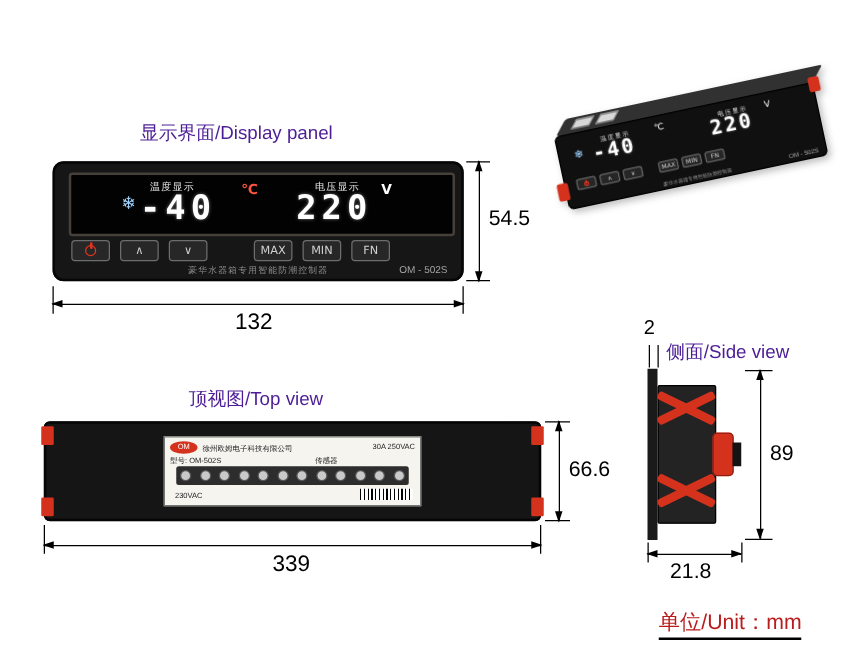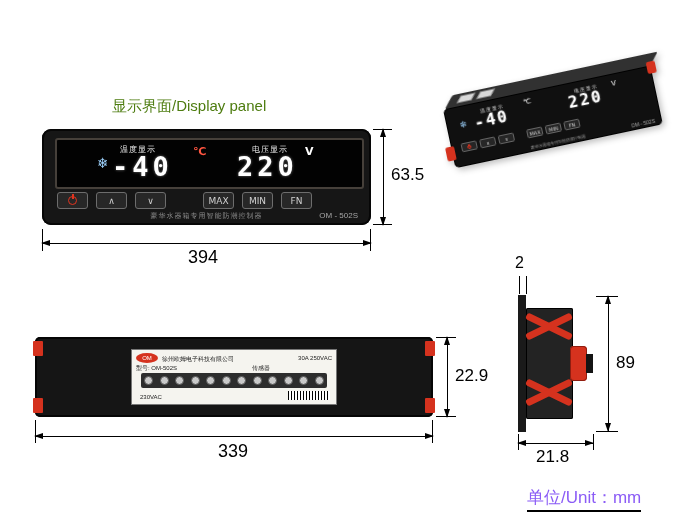--- a/index.html
+++ b/index.html
@@ -1,19 +1,19 @@
 <!DOCTYPE html>
 <html><head>
 <meta charset="utf-8">
 <style>
   html,body{margin:0;padding:0;background:#fff;}
   .canvas{position:relative;width:691px;height:526px;background:#ffffff;overflow:hidden;
           font-family:"Liberation Sans",sans-serif;color:#111;}
 
-  .sec-title{position:absolute;font-size:15px;color:#4d7c0f;white-space:nowrap;}
+  .sec-title{position:absolute;font-size:15px;color:#4c1d95;white-space:nowrap;}
 
   
   .dline{position:absolute;background:#000;}
   .dline.h{height:1px;}
   .dline.v{width:1px;}
   .arr{position:absolute;width:0;height:0;}
   .arr.l{left:-1px;top:-3px;border-top:3px solid transparent;border-bottom:3px solid transparent;border-right:9px solid #000;}
   .arr.r{right:-1px;top:-3px;border-top:3px solid transparent;border-bottom:3px solid transparent;border-left:9px solid #000;}
   .arr.u{top:-1px;left:-3px;border-left:3px solid transparent;border-right:3px solid transparent;border-bottom:9px solid #000;}
   .arr.d{bottom:-1px;left:-3px;border-left:3px solid transparent;border-right:3px solid transparent;border-top:9px solid #000;}
@@ -80,21 +80,21 @@
            background:repeating-linear-gradient(90deg,#000 0 1px,#fff 1px 3px);}
 
   
   .device-side{position:absolute;}
   .s-flange{position:absolute;left:0;top:0;width:8px;height:137px;background:#1a1a1a;}
   .s-body{position:absolute;left:8px;top:13px;width:47px;height:111px;background:#232323;border-radius:2px;box-shadow:inset 0 0 0 1px #000;}
   .xbar{position:absolute;width:50px;height:7px;background:#d5321e;border-radius:3px;left:6px;}
   .knob{position:absolute;left:52px;top:51px;width:17px;height:35px;background:#d5321e;border-radius:4px;box-shadow:inset 0 0 0 1px #8f1d10;}
   .s-tab{position:absolute;left:68px;top:59px;width:7px;height:19px;background:#141414;}
 
-  .unit-label{position:absolute;font-size:17px;color:#8b5cf6;border-bottom:2px solid #000;padding-bottom:1px;white-space:nowrap;}
+  .unit-label{position:absolute;font-size:17px;color:#b91c1c;border-bottom:2px solid #000;padding-bottom:1px;white-space:nowrap;}
 </style>
 </head>
 <body>
 
 <div class="canvas">
 
   <div class="sec-title" style="left:112px;top:97px">显示界面/Display panel</div>
 
   <div class="device-front" style="left:42px;top:129px;width:329px;height:96px">
     <div class="display-window">
@@ -121,29 +121,29 @@
       <span class="model-text">OM - 502S</span>
     </div>
   </div>
 
   <div class="ext" style="left:373px;top:129px;width:19px;height:1px"></div>
   <div class="ext" style="left:373px;top:224px;width:19px;height:1px"></div>
   <div class="dline v" style="left:383px;top:129px;height:96px">
     <span class="arr u"></span>
       <span class="arr d"></span>
   </div>
-  <div class="dim-text" style="left:391px;top:165px">63.5</div>
+  <div class="dim-text" style="left:391px;top:165px">54.5</div>
 
   <div class="ext" style="left:42px;top:229px;width:1px;height:22px"></div>
   <div class="ext" style="left:370px;top:229px;width:1px;height:22px"></div>
   <div class="dline h" style="left:42px;top:243px;width:329px">
     <span class="arr l"></span>
       <span class="arr r"></span>
   </div>
-  <div class="dim-text" style="left:188px;top:247px;font-size:18px">394</div>
+  <div class="dim-text" style="left:188px;top:247px;font-size:18px">132</div>
 
   <div class="persp">
     <div class="persp-wrap">
       <div class="p-top">
         <span class="p-term" style="left:10px"></span>
         <span class="p-term" style="left:30px"></span>
       </div>
       <div class="p-face">
         <span class="p-snow">❄</span>
         <span class="p-label" style="left:36px">温度显示</span>
@@ -163,20 +163,21 @@
             <div class="p-btn">FN</div>
           </div>
         <span class="p-footer-text">豪华水器箱专用智能防潮控制器</span>
         <span class="p-model">OM - 502S</span>
         <span class="p-clip"></span>
         <span class="p-clip2"></span>
       </div>
     </div>
   </div>
 
+  <div class="sec-title" style="left:151px;top:310px">顶视图/Top view</div>
 
   <div class="device-top" style="left:35px;top:337px;width:398px;height:80px">
     <span class="clip" style="left:-2px;top:4px"></span>
     <span class="clip" style="left:-2px;bottom:4px"></span>
     <span class="clip" style="right:-2px;top:4px"></span>
     <span class="clip" style="right:-2px;bottom:4px"></span>
     <div class="top-label">
       <span class="oval">OM</span>
       <span class="t6" style="left:30px;top:5px">徐州欧姆电子科技有限公司</span>
       <span class="t6" style="right:4px;top:5px">30A 250VAC</span>
@@ -200,30 +201,31 @@
       <span class="barcode"></span>
     </div>
   </div>
 
   <div class="ext" style="left:436px;top:337px;width:20px;height:1px"></div>
   <div class="ext" style="left:436px;top:416px;width:20px;height:1px"></div>
   <div class="dline v" style="left:447px;top:337px;height:80px">
     <span class="arr u"></span>
       <span class="arr d"></span>
   </div>
-  <div class="dim-text" style="left:455px;top:366px">22.9</div>
+  <div class="dim-text" style="left:455px;top:366px">66.6</div>
 
   <div class="ext" style="left:35px;top:420px;width:1px;height:23px"></div>
   <div class="ext" style="left:432px;top:420px;width:1px;height:23px"></div>
   <div class="dline h" style="left:35px;top:436px;width:398px">
     <span class="arr l"></span>
       <span class="arr r"></span>
   </div>
   <div class="dim-text" style="left:218px;top:441px;font-size:18px">339</div>
 
+  <div class="sec-title" style="left:533px;top:272px">侧面/Side view</div>
 
   <div class="dim-text" style="left:515px;top:254px;font-size:16px">2</div>
   <div class="ext" style="left:519px;top:276px;width:1px;height:18px"></div>
   <div class="ext" style="left:526px;top:276px;width:1px;height:18px"></div>
 
   <div class="device-side" style="left:518px;top:295px;width:76px;height:137px">
     <div class="s-flange"></div>
     <div class="s-body"></div>
     <span class="xbar" style="top:28px;transform:rotate(26deg)"></span>
     <span class="xbar" style="top:28px;transform:rotate(-26deg)"></span>

